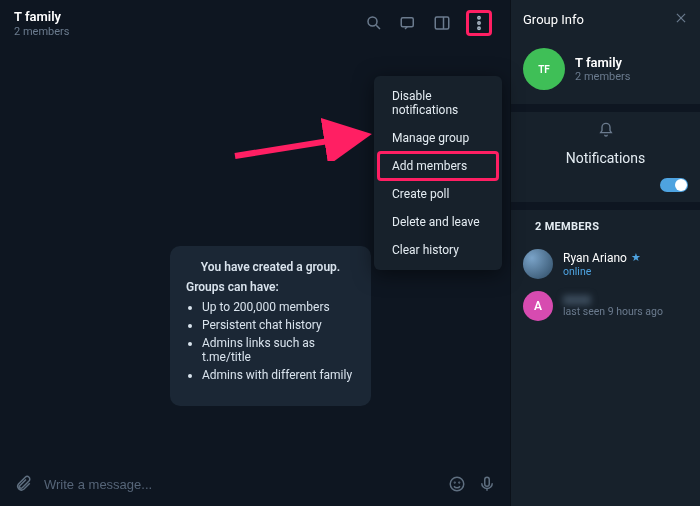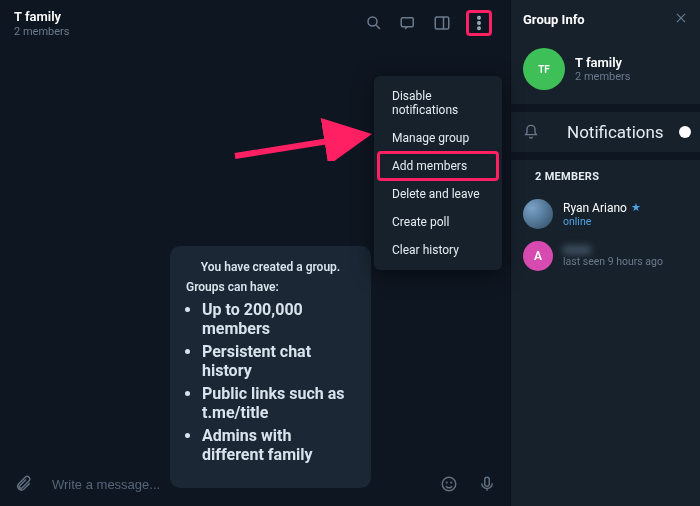--- a/index.html
+++ b/index.html
@@ -13,43 +13,43 @@
   .hicons { display: flex; gap: 14px; align-items: center; padding-right: 8px; }
   .hicon { width: 20px; height: 20px; display: flex; align-items: center; justify-content: center; color: #6b7b8e; cursor: pointer; }
   .hicon svg { width: 18px; height: 18px; stroke: currentColor; fill: none; stroke-width: 2; }
   .more-wrap { width: 26px; height: 26px; display:flex; align-items:center; justify-content:center; border:3px solid #ff1f63; border-radius:4px; }
   .more-wrap .hicon { color:#aab7c5;}
   .chat-body { flex: 1; position: relative; }
   .syscard { position: absolute; left: 170px; top: 200px; width: 201px; background: #1b2735; border-radius: 10px; padding: 14px 16px 20px; font-size: 12px; color: #d9e3ed; }
   .syscard .sc1 { text-align: center; font-weight: 600; margin-bottom: 6px; }
   .syscard .sc2 { font-weight: 600; margin-bottom: 6px; }
   .syscard ul { list-style: disc; padding-left: 16px; }
-  .syscard li { margin: 4px 0; font-weight: 700; font-size: 16px;}
-  .composer { height: 44px; display: flex; align-items: center; padding: 0 14px; gap: 20px; }
+  .syscard li { margin: 4px 0; font-weight: 400; font-size: 12px;}
+  .composer { height: 44px; display: flex; align-items: center; padding: 0 14px; gap: 12px; }
   .composer .cicon { color: #5f6f80; display:flex; align-items:center; }
   .composer input { flex:1; background: transparent; border:none; outline:none; color:#9fb0c2; font-size: 13px; }
   .composer input::placeholder { color:#566578; }
   .composer svg { width:18px; height:18px; stroke: currentColor; fill:none; stroke-width:2;}
   
   .menu { position:absolute; top:30px; right:8px; width:128px; background:#17212b; border-radius:6px; padding:6px 4px; box-shadow: 0 4px 20px rgba(0,0,0,.5); z-index:5;}
   .menu-item { padding:7px 14px; font-size:12px; color:#e4ecf2; cursor:pointer; }
   .menu-item.hl { outline:3px solid #ff1f63; outline-offset:-2px; border-radius:3px;}
   
   .arrow { position:absolute; top:45px; right:130px; z-index:6; }
   
   .side { width: 190px; background:#17212b; display:flex; flex-direction:column; border-left:1px solid #0b1119;}
-  .side-head { height:38px; display:flex; align-items:center; padding:15px 12px; font-size:13px; font-weight:700; color:#fff;}
+  .side-head { height:38px; display:flex; align-items:center; padding:15px 12px; font-size:13px; font-weight:400; color:#fff;}
   .side-head .sp { flex:1;}
   .side-head .x { color:#6b7b8e; cursor:pointer; }
   .profile { display:flex; align-items:center; padding: 10px 12px 14px; gap:10px; }
   .avatar { width:42px; height:42px; border-radius:50%; background:#3fbf57; color:#fff; display:flex; align-items:center; justify-content:center; font-weight:600; font-size:10px;}
   .pinfo .p1{ font-size:13px; font-weight:600; color:#fff;}
   .pinfo .p2{ font-size:11px; color:#6b7b8e;}
   .sep { height:8px; background:#0e1621; }
-  .row { display:flex; align-items:center; padding: 10px 12px; gap:28px; font-size:17px; color:#e4ecf2;}
+  .row { display:flex; align-items:center; padding: 10px 12px; gap:12px; font-size:14px; color:#e4ecf2;flex-direction:column;}
   .row .ricon { color:#6b7b8e; display:flex;}
   .row .ricon svg{ width:16px;height:16px;stroke:currentColor;fill:none;stroke-width:2;}
   .toggle { margin-left:auto; width:28px; height:14px; background:#4ea3e0; border-radius:8px; position:relative;}
   .toggle::after{content:"";position:absolute;right:1px;top:1px;width:12px;height:12px;background:#fff;border-radius:50%;}
   .members-head { display:flex; align-items:center; padding:10px 12px; gap:12px; font-size:11px; font-weight:700; color:#e4ecf2; letter-spacing:.3px;}
   .members-head .ricon{color:#6b7b8e;}
   .members-head .plus{margin-left:auto;color:#6b7b8e;}
   .member { display:flex; align-items:center; padding:6px 12px; gap:10px;}
   .mava { width:30px; height:30px; border-radius:50%; background:#555; display:flex;align-items:center;justify-content:center;color:#fff;font-size:12px;font-weight:600;}
   .mava.img { background: radial-gradient(circle at 30% 30%, #7aa3c8, #2d4a63); }
@@ -99,41 +99,41 @@
             </div>
         </div>
       </div>
     </div>
 
     <div class="chat-body">
       <div class="menu">
         <div class="menu-item">Disable notifications</div>
         <div class="menu-item">Manage group</div>
         <div class="menu-item hl">Add members</div>
+        <div class="menu-item">Create poll</div>
         <div class="menu-item">Delete and leave</div>
-        <div class="menu-item">Create poll</div>
         <div class="menu-item">Clear history</div>
       </div>
 
       <svg class="arrow" width="150" height="70" viewBox="0 0 150 70">
         <defs>
             <marker id="ah" markerWidth="8" markerHeight="8" refX="6" refY="4" orient="auto">
               <path d="M0,0 L8,4 L0,8 Z" fill="#ff1f63"></path>
             </marker>
           </defs>
         <line x1="5" y1="65" x2="130" y2="45" stroke="#ff1f63" stroke-width="6" marker-end="url(#ah)"></line>
       </svg>
 
       <div class="syscard">
         <div class="sc1">You have created a group.</div>
         <div class="sc2">Groups can have:</div>
         <ul>
           <li>Up to 200,000 members</li>
           <li>Persistent chat history</li>
-          <li>Public links such as t.me/title</li>
+          <li>Admins links such as t.me/title</li>
           <li>Admins with different family</li>
         </ul>
       </div>
     </div>
 
     <div class="composer">
       <div class="cicon">
           <svg viewBox="0 0 24 24">
             <path d="M21 11l-8 8a5 5 0 01-7-7l9-9a3.5 3.5 0 015 5l-9 9a2 2 0 01-3-3l8-8"></path>
           </svg>

